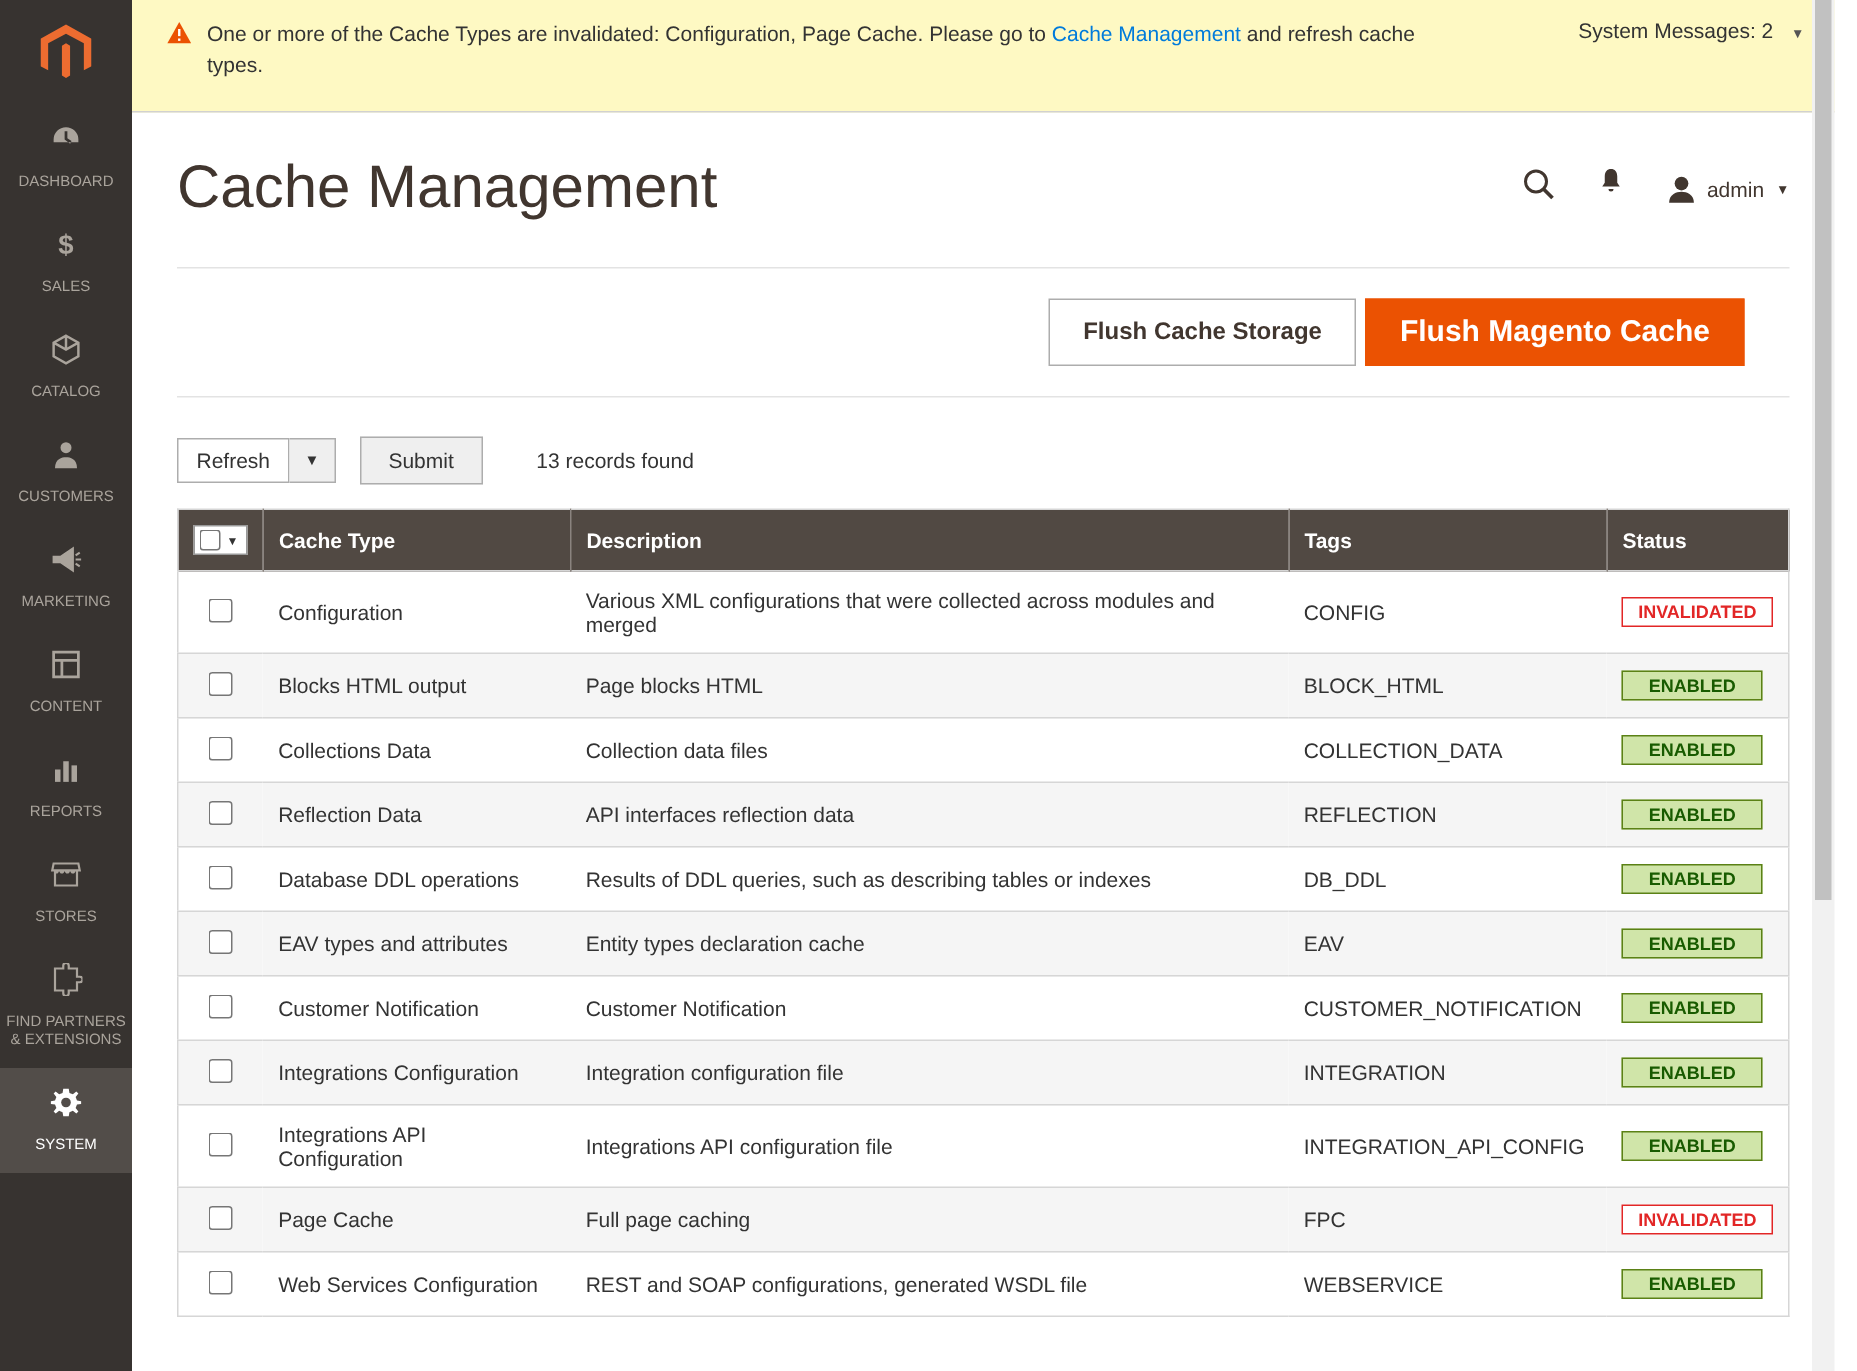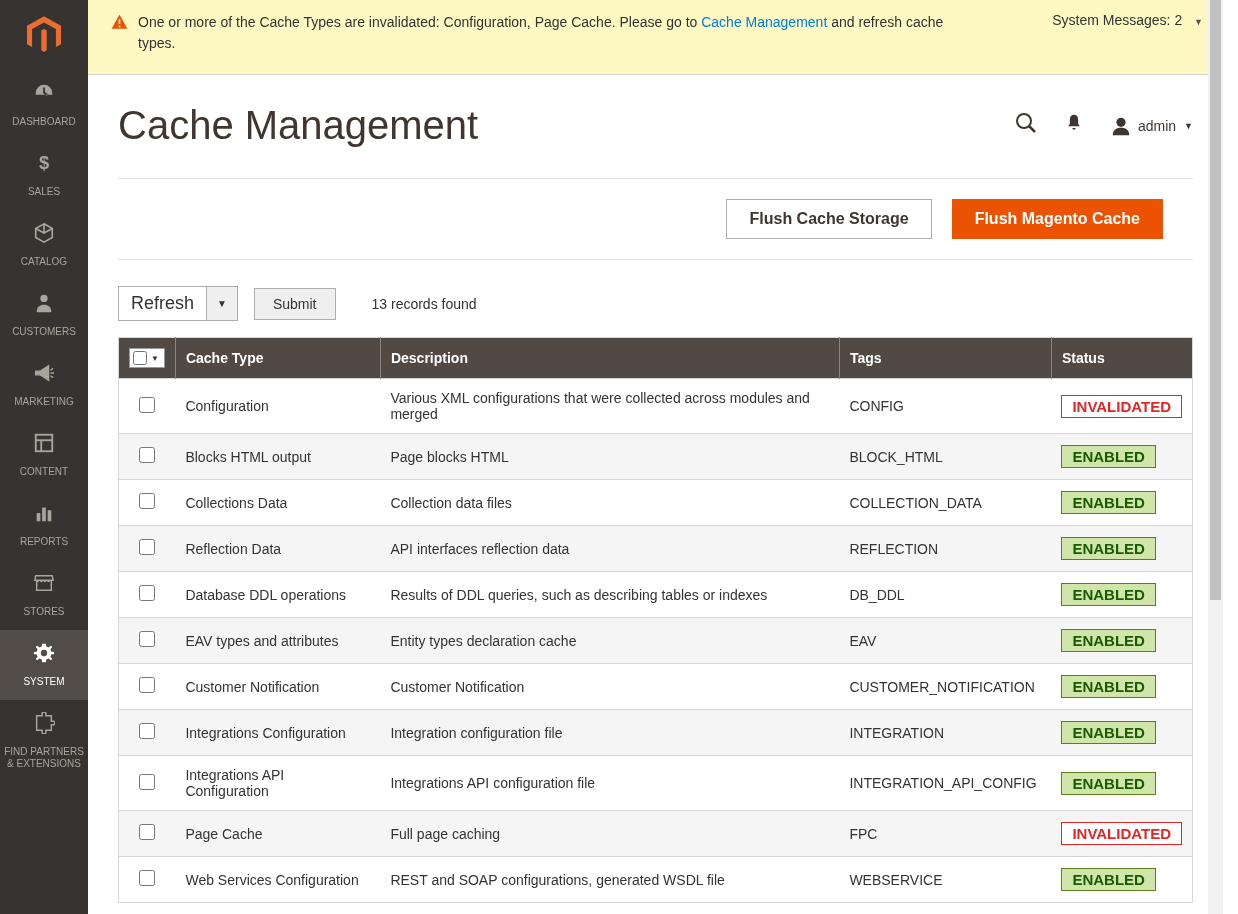--- a/index.html
+++ b/index.html
@@ -23,54 +23,54 @@
 .sys-msg { background: #fef9c3; border-bottom: 1px solid #d1d1d1; padding: 12px 20px 20px 50px; position: relative; display: flex; justify-content: space-between; align-items: flex-start; }
 .sys-msg .warn-icon { position: absolute; left: 22px; top: 13px; color: #eb5202; font-size: 19px; }
 .sys-msg .msg-text { flex: 1; line-height: 1.5; color: #333; max-width: 830px; }
 .sys-msg .msg-text a { color: #007bdb; text-decoration: none; }
 .sys-msg .count { color: #333; white-space: nowrap; margin-left: 20px; cursor: pointer; }
 .sys-msg .count::after { content: '▼'; font-size: 9px; margin-left: 8px; color: #555; }
 
 
 .page-header { padding: 28px 30px 10px 30px; display: flex; justify-content: space-between; align-items: center; }
 .page-title { font-size: 40px; font-weight: 300; color: #41362f; }
-.header-right { display: flex; align-items: center; gap: 26px; }
+.header-right { display: flex; gap: 26px; }
 .header-right .icon { font-size: 20px; cursor: pointer; color: #41362f; }
 .admin-user { display: flex; align-items: center; gap: 6px; cursor: pointer; color: #41362f; }
 .admin-user::after { content: '▼'; font-size: 9px; margin-left: 2px; }
 
 
-.action-bar { border-top: 1px solid #e3e3e3; border-bottom: 1px solid #e3e3e3; padding: 20px 30px; display: flex; justify-content: flex-end; gap: 20px; margin: 20px 30px 0 30px; }
+.action-bar { border-top: 1px solid #e3e3e3; border-bottom: 1px solid #e3e3e3; padding: 20px 30px; display: flex; justify-content: flex-end; gap: 6px; margin: 20px 30px 0 30px; }
 .btn-secondary { background: #fff; color: #41362f; border: 1px solid #adadad; padding: 10px 22px; font-size: 16px; font-weight: 600; cursor: pointer; }
-.btn-primary { background: #eb5202; color: #fff; border: 1px solid #eb5202; padding: 10px 22px; font-size: 16px; font-weight: 600; cursor: pointer; }
+.btn-primary { background: #eb5202; color: #fff; border: 1px solid #eb5202; padding: 10px 22px; font-size: 20px; font-weight: 600; cursor: pointer; }
 
 
 .toolbar { padding: 26px 30px 16px 30px; display: flex; align-items: center; gap: 16px; }
 .select-action { display: flex; }
-.select-action .sel { border: 1px solid #adadad; padding: 6px 12px; background: #fff; font-size: 18px; color: #333; }
+.select-action .sel { border: 1px solid #adadad; padding: 6px 12px; background: #fff; font-size: 14px; color: #333; }
 .select-action .arrow { border: 1px solid #adadad; border-left: none; padding: 6px 10px; background: #efefef; cursor: pointer; font-size: 10px; display: flex; align-items: center; }
 .btn-submit { background: #efefef; border: 1px solid #adadad; padding: 7px 18px; font-size: 14px; cursor: pointer; color: #333; }
 .records-found { color: #333; margin-left: 20px; }
 
 
 .data-table { width: calc(100% - 60px); margin: 0 30px; border-collapse: collapse; border: 1px solid #d6d6d6; }
 .data-table thead { background: #514943; color: #fff; }
 .data-table th { text-align: left; padding: 10px 10px; font-weight: 600; font-size: 14px; border-right: 1px solid #8a837f; }
 .data-table th:last-child { border-right: none; }
 .data-table th.check-col { width: 52px; text-align: center; }
 .header-check { display: inline-flex; align-items: center; border: 1px solid #999; background: #fff; padding: 2px; }
 .header-check input { width: 14px; height: 14px; margin: 0 1px; }
 .header-check .dd { font-size: 8px; color: #333; padding: 0 3px; cursor: pointer; }
 .data-table tbody tr { border-top: 1px solid #d6d6d6; }
 .data-table tbody tr:nth-child(even) { background: #f5f5f5; }
 .data-table td { padding: 11px 10px; font-size: 14px; color: #333; vertical-align: middle; }
 .data-table td.check-col { text-align: center; }
 .data-table td.check-col input { width: 16px; height: 16px; }
 
-.status-badge { display: inline-block; padding: 2px 10px; font-size: 15px; font-weight: 700; text-align: center; min-width: 94px; }
+.status-badge { display: inline-block; padding: 2px 10px; font-size: 12px; font-weight: 700; text-align: center; min-width: 94px; }
 .status-ENABLED { background: #d0e5a9; border: 1px solid #5b8116; color: #185b00; }
 .status-INVALIDATED { background: #fff; border: 1px solid #e22626; color: #e22626; }
 
 
 .scroll-track { position: absolute; right: 0; top: 0; width: 15px; height: 100%; background: #f1f1f1; }
 .scroll-thumb { position: absolute; left: 2px; width: 11px; background: #c1c1c1; border-radius: 0; top: 0; height: 600px; }
 
 
 svg.glyph { width: 1em; height: 1em; fill: currentColor; }
 </style>
@@ -132,32 +132,32 @@
               <rect x="16" y="9" width="4" height="12"></rect>
             </svg></span>
           <span class="label">REPORTS</span>
         </div>
         <div class="nav-item">
           <span class="icon"><svg class="glyph" viewBox="0 0 24 24">
               <path d="M3 4 L21 4 L22 9 L2 9 Z M4 9 L4 20 L20 20 L20 9 M4 9 C4 11 6 11 6 9 M8 9 C8 11 10 11 10 9 M12 9 C12 11 14 11 14 9 M16 9 C16 11 18 11 18 9" fill="none" stroke="currentColor" stroke-width="1.6"></path>
             </svg></span>
           <span class="label">STORES</span>
         </div>
+        <div class="nav-item">
+          <span class="icon"><svg class="glyph" viewBox="0 0 24 24">
+              <path d="M4 4 L10 4 L10 2 A2 2 0 0 1 14 2 L14 4 L20 4 L20 10 L22 10 A2 2 0 0 1 22 14 L20 14 L20 20 L14 20 L14 22 A2 2 0 0 1 10 22 L10 20 L4 20 Z" fill="none" stroke="currentColor" stroke-width="1.6"></path>
+            </svg></span>
+          <span class="label">FIND PARTNERS &amp; EXTENSIONS</span>
+        </div>
         <div class="nav-item active">
           <span class="icon"><svg class="glyph" viewBox="0 0 24 24">
               <path d="M12 8 A4 4 0 1 1 12 16 A4 4 0 1 1 12 8 M12 2 L14 2 L14.5 5 L17 6 L19.5 4 L21 5.5 L19 8 L20 10.5 L23 11 L23 13 L20 13.5 L19 16 L21 18.5 L19.5 20 L17 18 L14.5 19 L14 22 L10 22 L9.5 19 L7 18 L4.5 20 L3 18.5 L5 16 L4 13.5 L1 13 L1 11 L4 10.5 L5 8 L3 5.5 L4.5 4 L7 6 L9.5 5 L10 2 Z" fill="currentColor"></path>
               <circle cx="12" cy="12" r="3.5" fill="#524d49"></circle>
             </svg></span>
           <span class="label">SYSTEM</span>
-        </div>
-        <div class="nav-item">
-          <span class="icon"><svg class="glyph" viewBox="0 0 24 24">
-              <path d="M4 4 L10 4 L10 2 A2 2 0 0 1 14 2 L14 4 L20 4 L20 10 L22 10 A2 2 0 0 1 22 14 L20 14 L20 20 L14 20 L14 22 A2 2 0 0 1 10 22 L10 20 L4 20 Z" fill="none" stroke="currentColor" stroke-width="1.6"></path>
-            </svg></span>
-          <span class="label">FIND PARTNERS &amp; EXTENSIONS</span>
         </div>
       </div>
   </nav>
 
   <div class="main">
 
     <div class="sys-msg">
       <span class="warn-icon">
         <svg class="glyph" viewBox="0 0 24 24">
             <path d="M12 2 L22 20 L2 20 Z" fill="#eb5202"></path>

